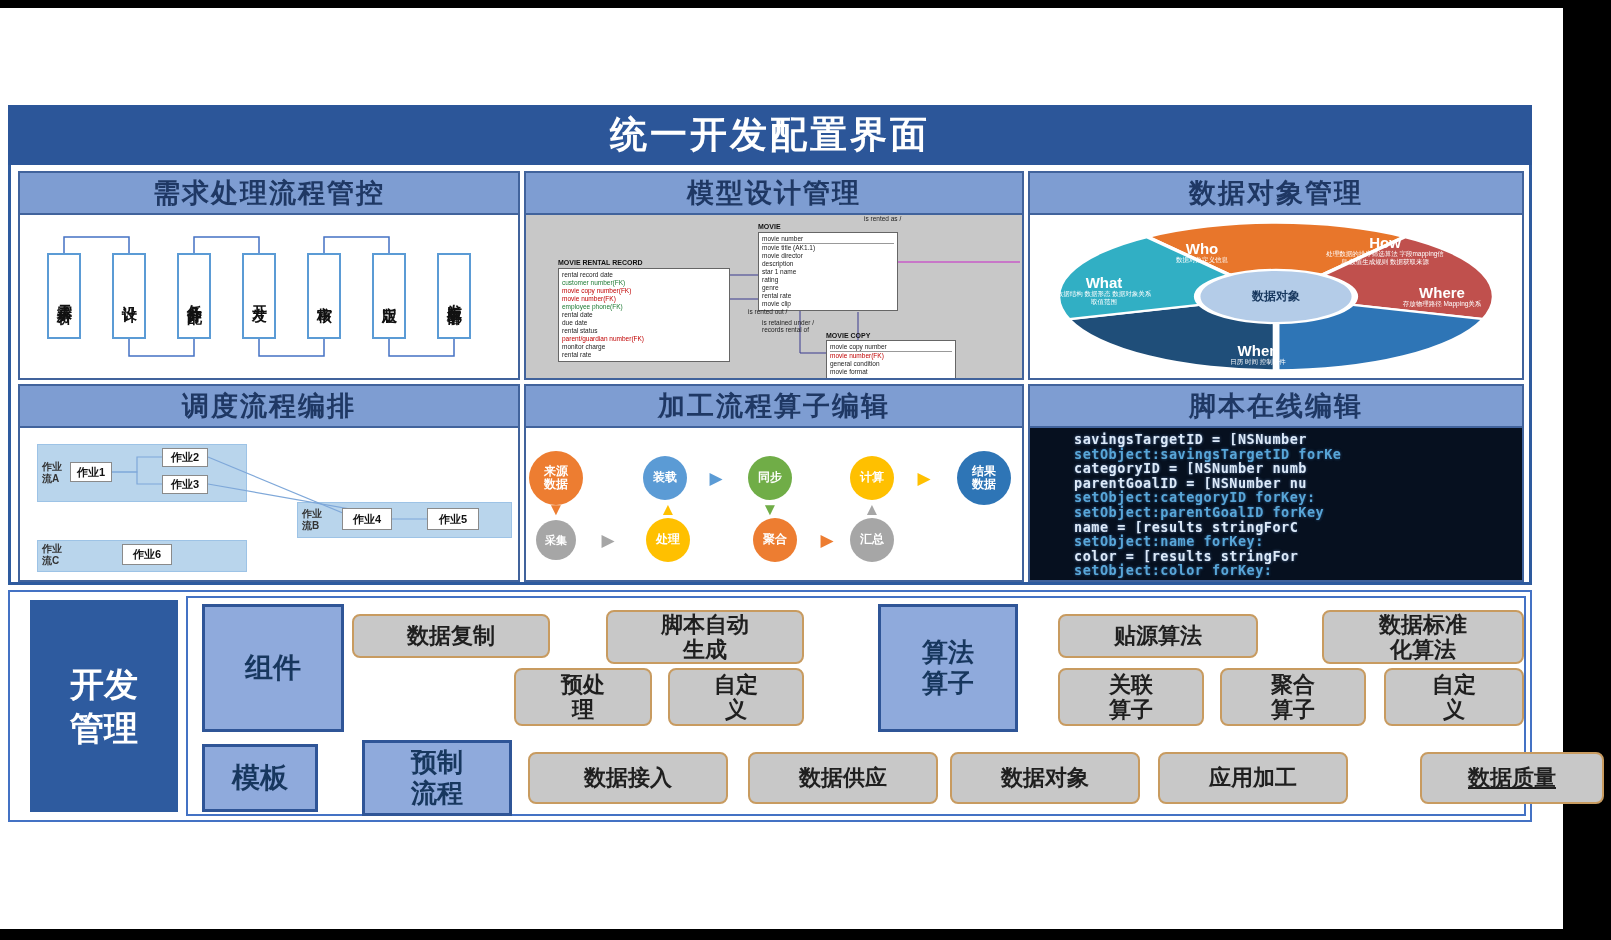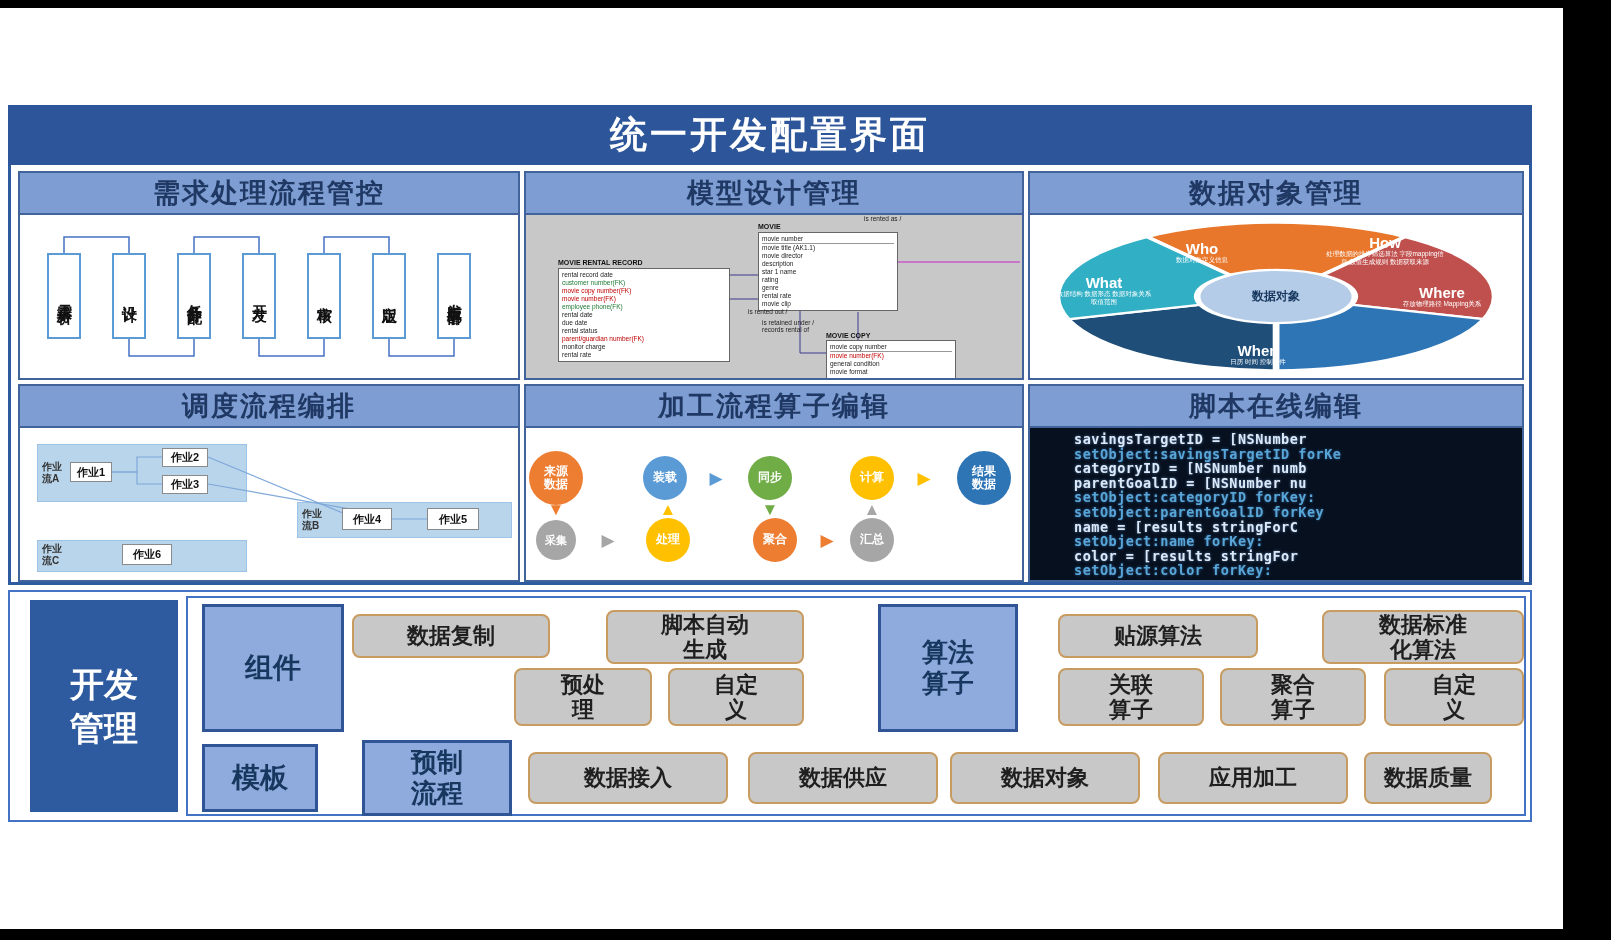--- a/index.html
+++ b/index.html
@@ -294,14 +294,14 @@
   <div class="gbtn" style="left:1384px;top:668px;width:140px;height:58px;">自定
 义</div>
 
   <div class="cat-box" style="left:202px;top:744px;width:116px;height:68px;font-size:28px;">模板</div>
   <div class="cat-box" style="left:362px;top:740px;width:150px;height:76px;font-size:26px;">预制
 流程</div>
   <div class="gbtn" style="left:528px;top:752px;width:200px;height:52px;">数据接入</div>
   <div class="gbtn" style="left:748px;top:752px;width:190px;height:52px;">数据供应</div>
   <div class="gbtn" style="left:950px;top:752px;width:190px;height:52px;">数据对象</div>
   <div class="gbtn" style="left:1158px;top:752px;width:190px;height:52px;">应用加工</div>
-  <div class="gbtn" style="left:1364px;top:752px;width:128px;height:52px;">数据质量</div>
+  <div class="gbtn" style="left:1420px;top:752px;width:184px;height:52px;text-decoration:underline;">数据质量</div>
 </div>
 
 </body></html>

